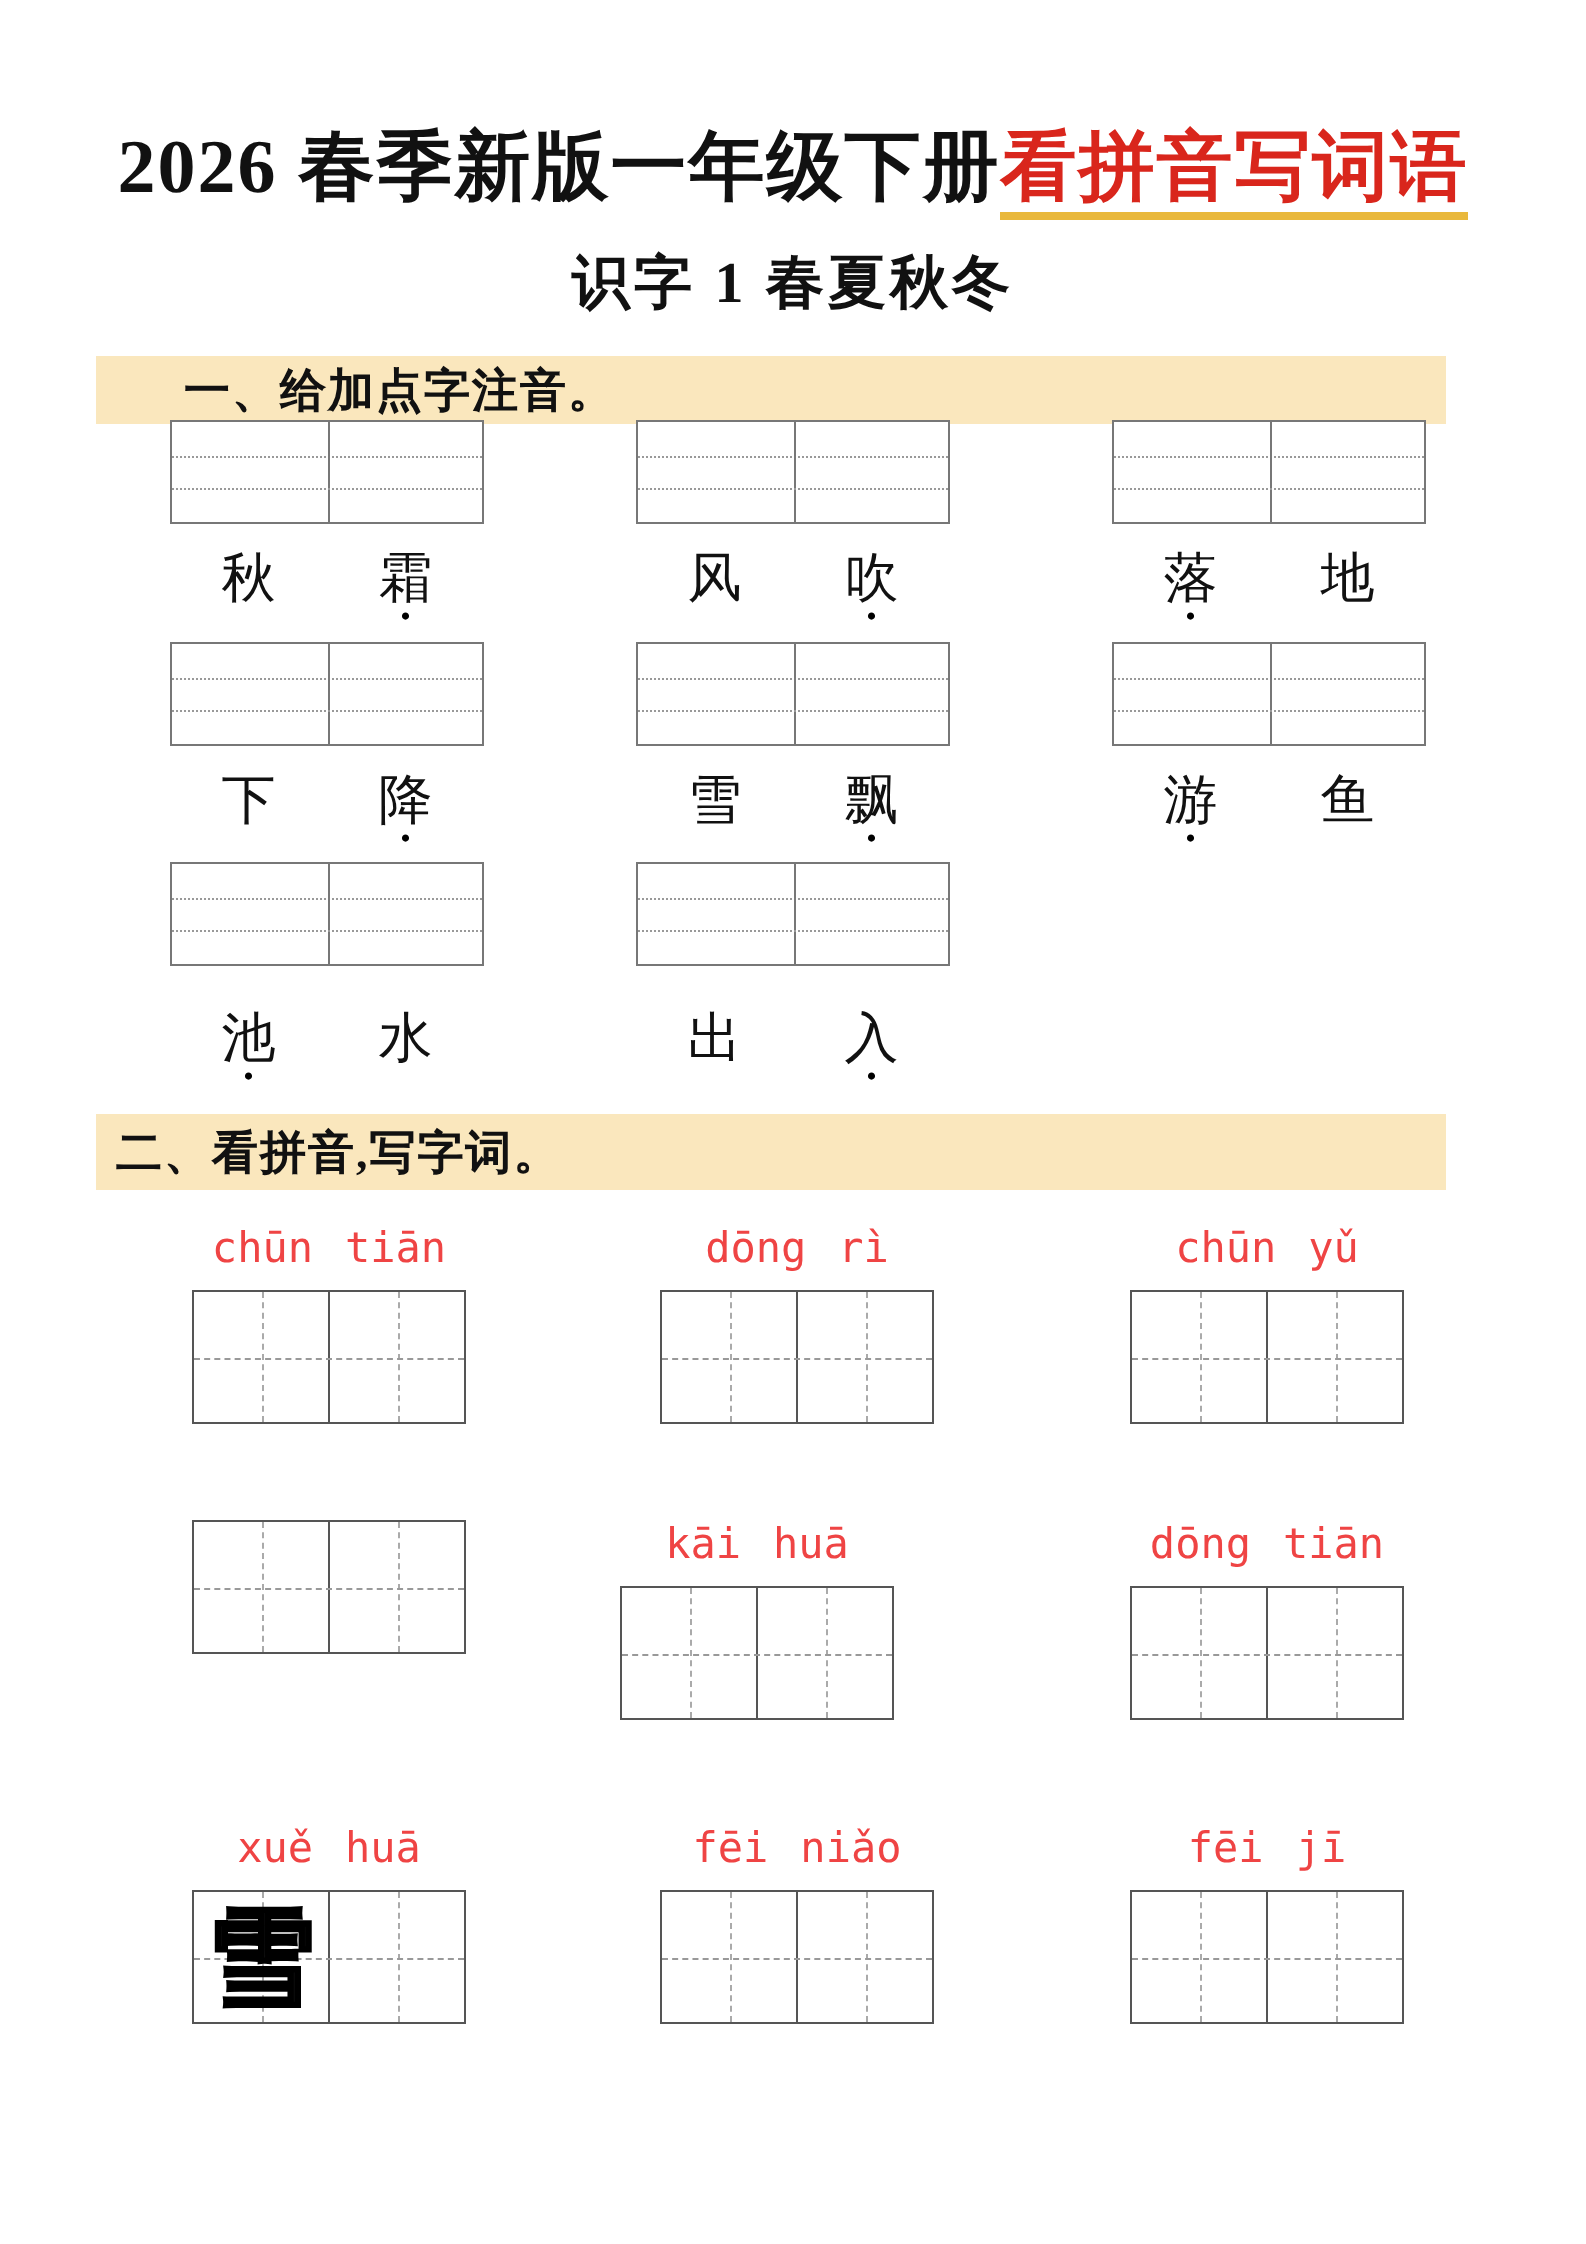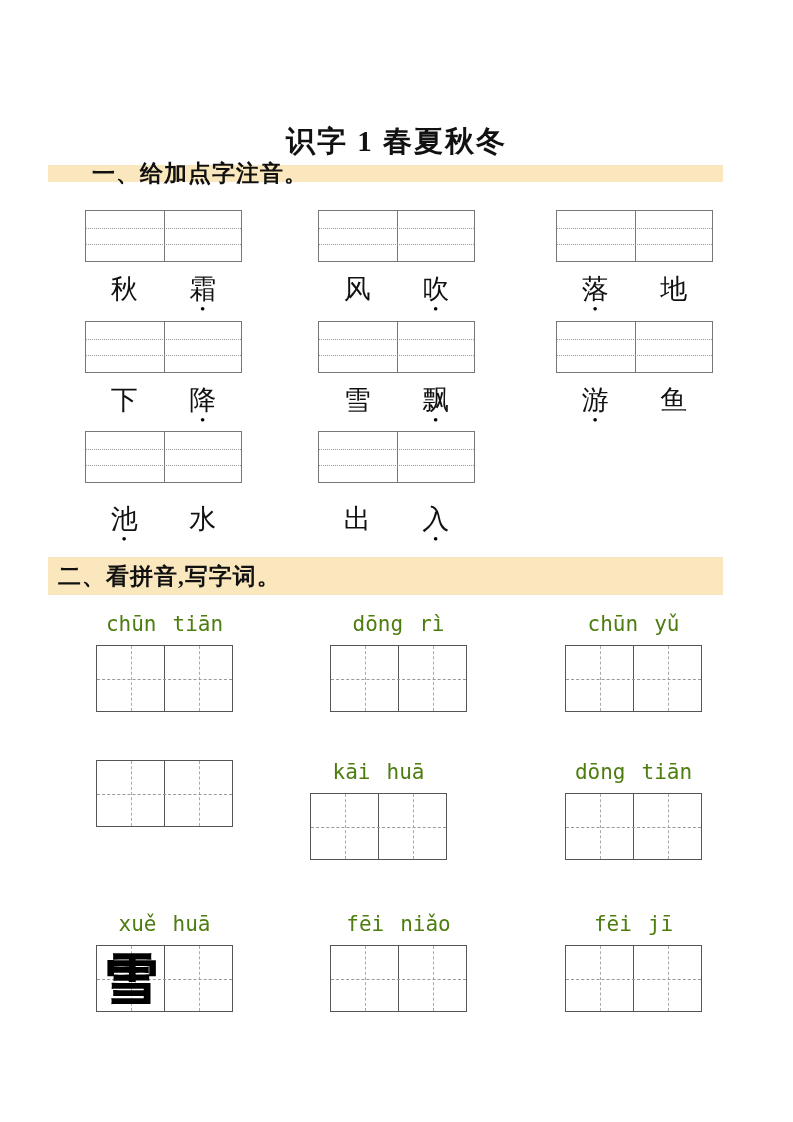--- a/index.html
+++ b/index.html
@@ -29,21 +29,21 @@
   }
   
   .secbar{
     position:absolute;left:48px;width:675px;
     background:#FAE7BD;
     font-size:23px;font-weight:bold;
     display:flex;align-items:center;
     padding-left:10px;box-sizing:border-box;
     letter-spacing:1px;
   }
-  .bar1{top:165px;height:17px;padding-left:44px;}
+  .bar1{top:178px;height:34px;padding-left:44px;}
   .bar2{top:557px;height:38px;}
   
   .s1-item{position:absolute;width:157px;}
   .s1-i0{left:85px;top:210px;}  .s1-i1{left:318px;top:210px;}  .s1-i2{left:556px;top:210px;}
   .s1-i3{left:85px;top:321px;}  .s1-i4{left:318px;top:321px;}  .s1-i5{left:556px;top:321px;}
   .s1-i6{left:85px;top:431px;}  .s1-i7{left:318px;top:431px;}
   .pgrid{
     position:relative;width:157px;height:52px;
     border:1px solid #777;box-sizing:border-box;
     background:#fff;
@@ -60,21 +60,21 @@
   .wchar{display:inline-flex;flex-direction:column;align-items:center;}
   .dot{display:block;height:11px;line-height:9px;font-size:15px;color:#000;}
   
   .s2-item{position:absolute;width:137px;}
   .s2-i0{left:96px;top:612px;}  .s2-i1{left:330px;top:612px;}  .s2-i2{left:565px;top:612px;}
   .s2-i3{left:96px;top:760px;}  .s2-i4{left:310px;top:760px;}  .s2-i5{left:565px;top:760px;}
   .s2-i6{left:96px;top:912px;}  .s2-i7{left:330px;top:912px;}  .s2-i8{left:565px;top:912px;}
   .pylabel{
     height:33px;display:flex;justify-content:center;align-items:flex-start;
     gap:16px;font-family:"DejaVu Sans Mono",monospace;
-    font-size:21px;color:#4d7c0f;white-space:nowrap;
+    font-size:21px;color:#ef4444;white-space:nowrap;
   }
   .cgrid{
     position:relative;width:137px;height:67px;
     border:1.5px solid #555;box-sizing:border-box;
     display:flex;background:#fff;
   }
   .cgrid::after{content:"";position:absolute;left:0;right:0;top:50%;border-top:1px dashed #999;}
   .cg-cell{position:relative;flex:1;display:flex;align-items:center;justify-content:center;}
   .cg-cell:first-child{border-right:1.5px solid #555;}
   .cg-cell::before{content:"";position:absolute;left:50%;top:0;bottom:0;border-left:1px dashed #aaa;}
@@ -87,20 +87,23 @@
   .footer{
     position:absolute;top:1072px;left:0;width:100%;
     text-align:center;font-size:17px;color:#222;letter-spacing:1px;
   }
 </style>
 </head>
 <body>
 
 <div class="page">
 
+  <div class="title">
+    <span>2026 春季新版一年级下册</span><span class="red">看拼音写词语</span>
+  </div>
 
   <div class="subtitle">识字 1 春夏秋冬</div>
 
   <div class="secbar bar1">一、给加点字注音。</div>
 
   <div class="s1-item s1-i0">
     <div class="pgrid">
         <div class="pg-v"></div>
       </div>
     <div class="wpair">

